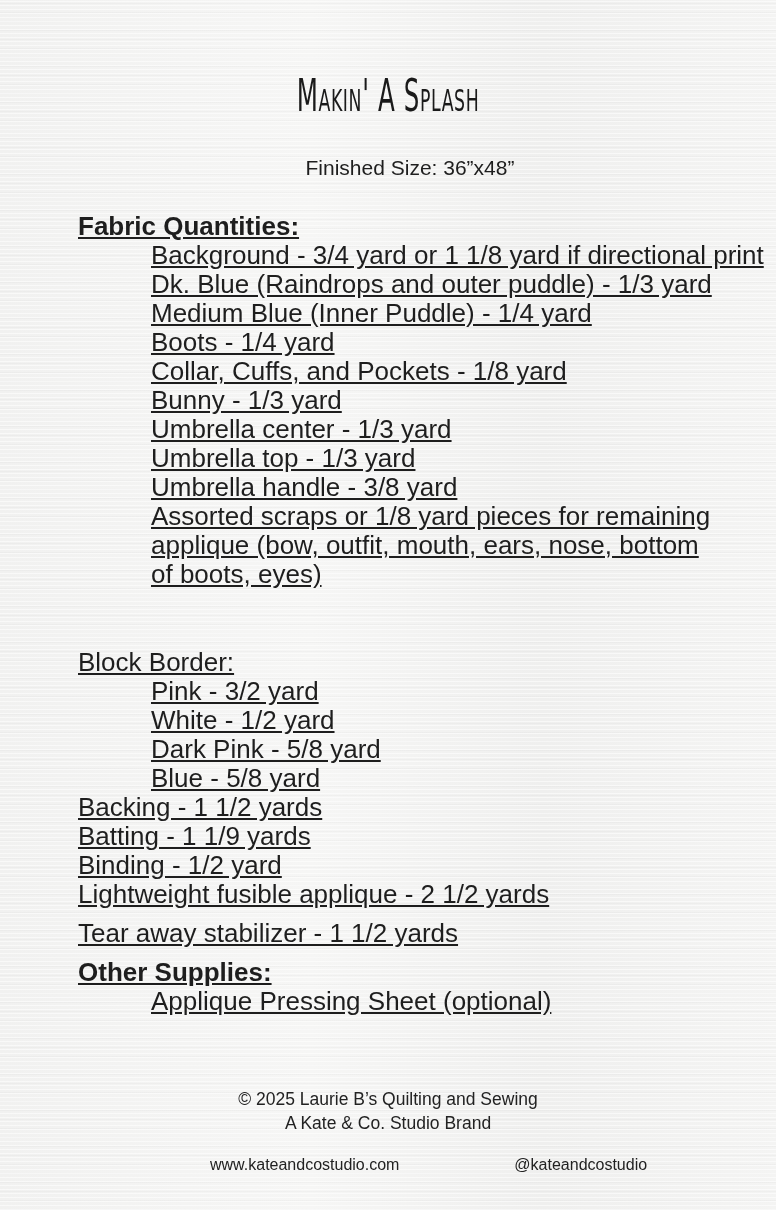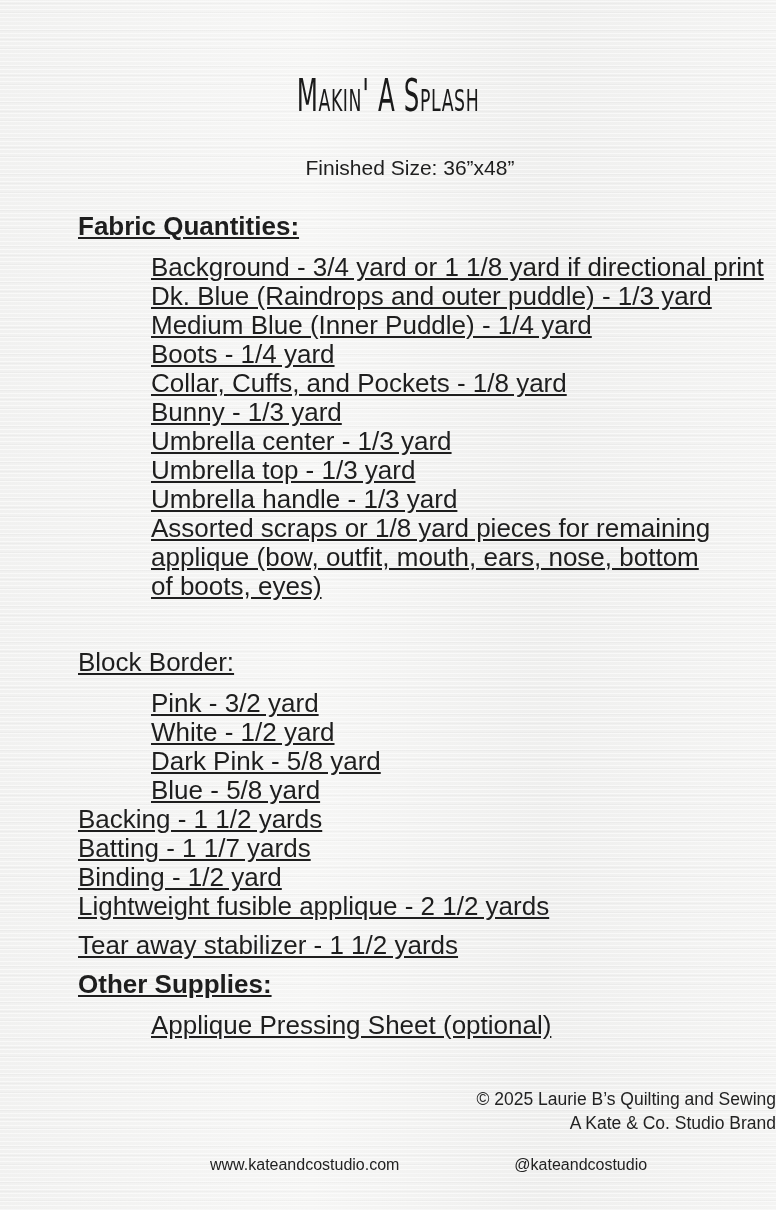--- a/index.html
+++ b/index.html
@@ -26,25 +26,25 @@
       color: #1a1a1a;
       font-variant: small-caps;
       line-height: 60px;
     }
     .subtitle {
       position: absolute; top: 156px; left: 0; width: 820px;
       text-align: center; font-size: 21px;
     }
     .section { position: absolute; left: 78px; font-size: 26px; line-height: 29px; text-decoration: underline; }
     .heading { font-weight: bold; }
-    .indent { padding-left: 73px; margin-top: 12px; }
+    .indent { padding-left: 73px; }
     .item { white-space: nowrap; }
     .wrap { white-space: normal; width: 560px; }
     .footer {
-      position: absolute; left: 0; width: 776px; text-align: right;
+      position: absolute; left: 0; width: 776px; text-align: center;
       font-size: 17.5px; line-height: 24px; color: #222;
     }
     .links {
       position: absolute; top: 1156px; left: 176px; font-size: 16px; color: #222;
     }
     .links span { display: inline-block; margin-left: 34px; }
   </style>
 </head>
 <body>
 
@@ -55,35 +55,35 @@
   <div class="heading">Fabric Quantities:</div>
   <div class="indent">
     <div class="item">Background - 3/4 yard or 1 1/8 yard if directional print</div>
     <div class="item">Dk. Blue (Raindrops and outer puddle) - 1/3 yard</div>
     <div class="item">Medium Blue (Inner Puddle) - 1/4 yard</div>
     <div class="item">Boots - 1/4 yard</div>
     <div class="item">Collar, Cuffs, and Pockets - 1/8 yard</div>
     <div class="item">Bunny - 1/3 yard</div>
     <div class="item">Umbrella center - 1/3 yard</div>
     <div class="item">Umbrella top - 1/3 yard</div>
-    <div class="item">Umbrella handle - 1/3 yard</div>
+    <div class="item">Umbrella handle - 3/8 yard</div>
     <div class="item wrap">Assorted scraps or 1/8 yard pieces for remaining applique (bow, outfit, mouth, ears, nose, bottom of boots, eyes)</div>
   </div>
 </div>
 
 <div class="section" style="top:648px;">
   <div>Block Border:</div>
   <div class="indent">
     <div class="item">Pink - 3/2 yard</div>
     <div class="item">White - 1/2 yard</div>
     <div class="item">Dark Pink - 5/8 yard</div>
     <div class="item">Blue - 5/8 yard</div>
   </div>
   <div class="item">Backing - 1 1/2 yards</div>
-  <div class="item">Batting - 1 1/7 yards</div>
+  <div class="item">Batting - 1 1/9 yards</div>
   <div class="item">Binding - 1/2 yard</div>
   <div class="item">Lightweight fusible applique - 2 1/2 yards</div>
   <div class="item" style="margin-top:10px;">Tear away stabilizer - 1 1/2 yards</div>
   <div class="heading" style="margin-top:10px;">Other Supplies:</div>
   <div class="indent">
     <div class="item">Applique Pressing Sheet (optional)</div>
   </div>
 </div>
 
 <div class="footer" style="top:1087px;">© 2025 Laurie B’s Quilting and Sewing</div>

